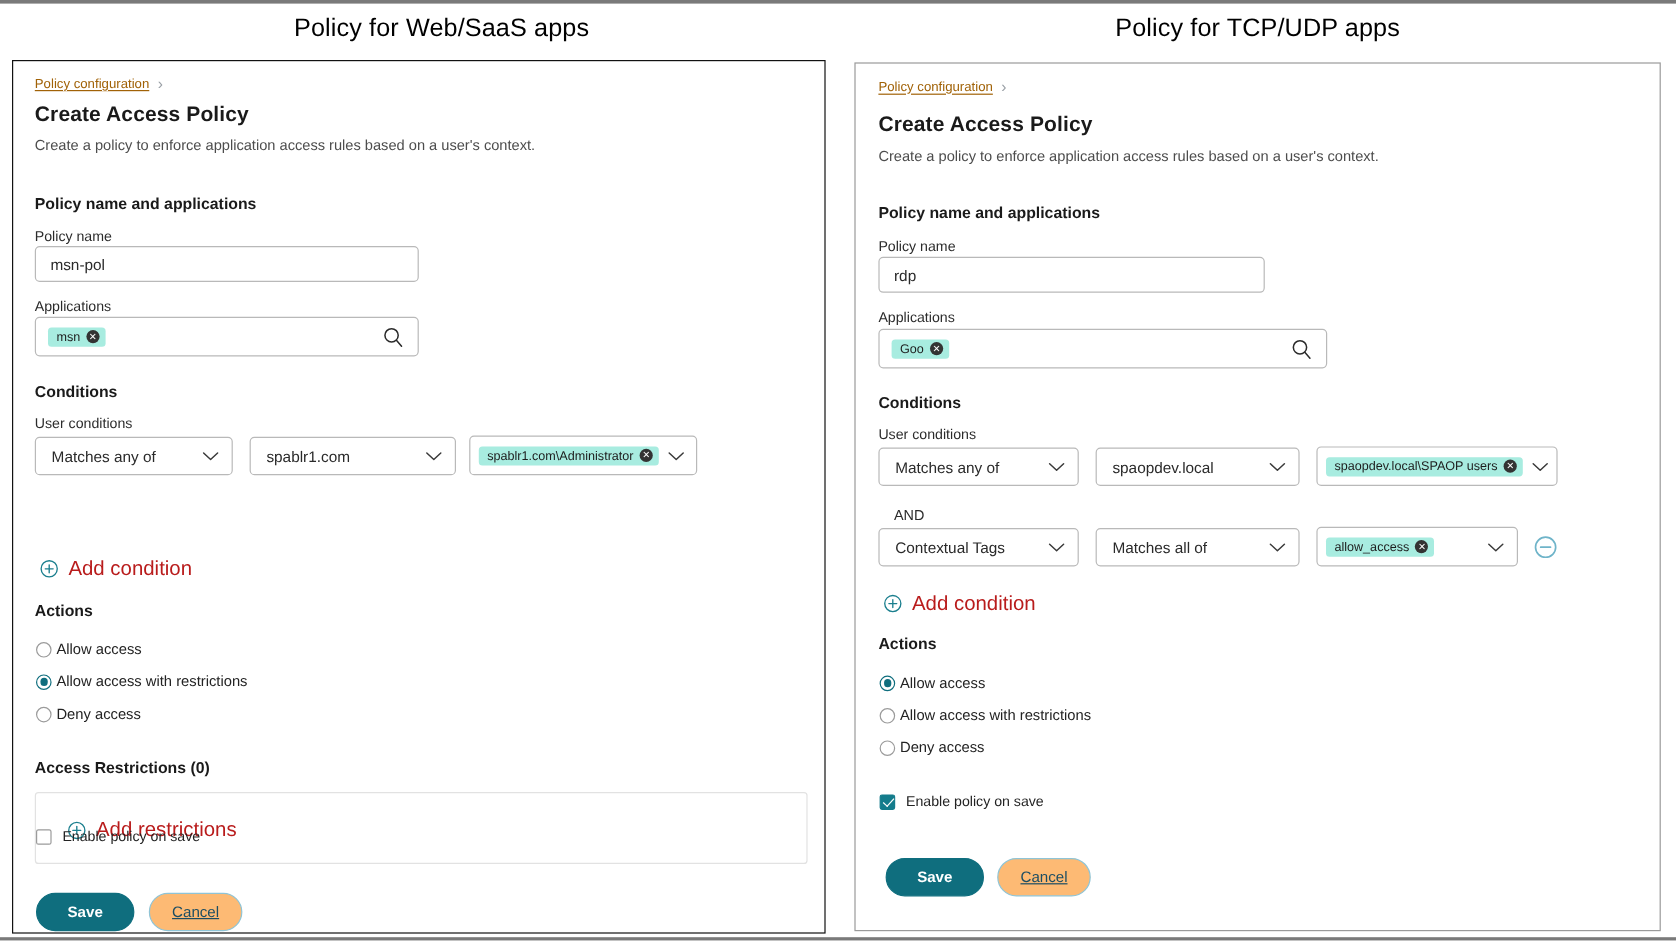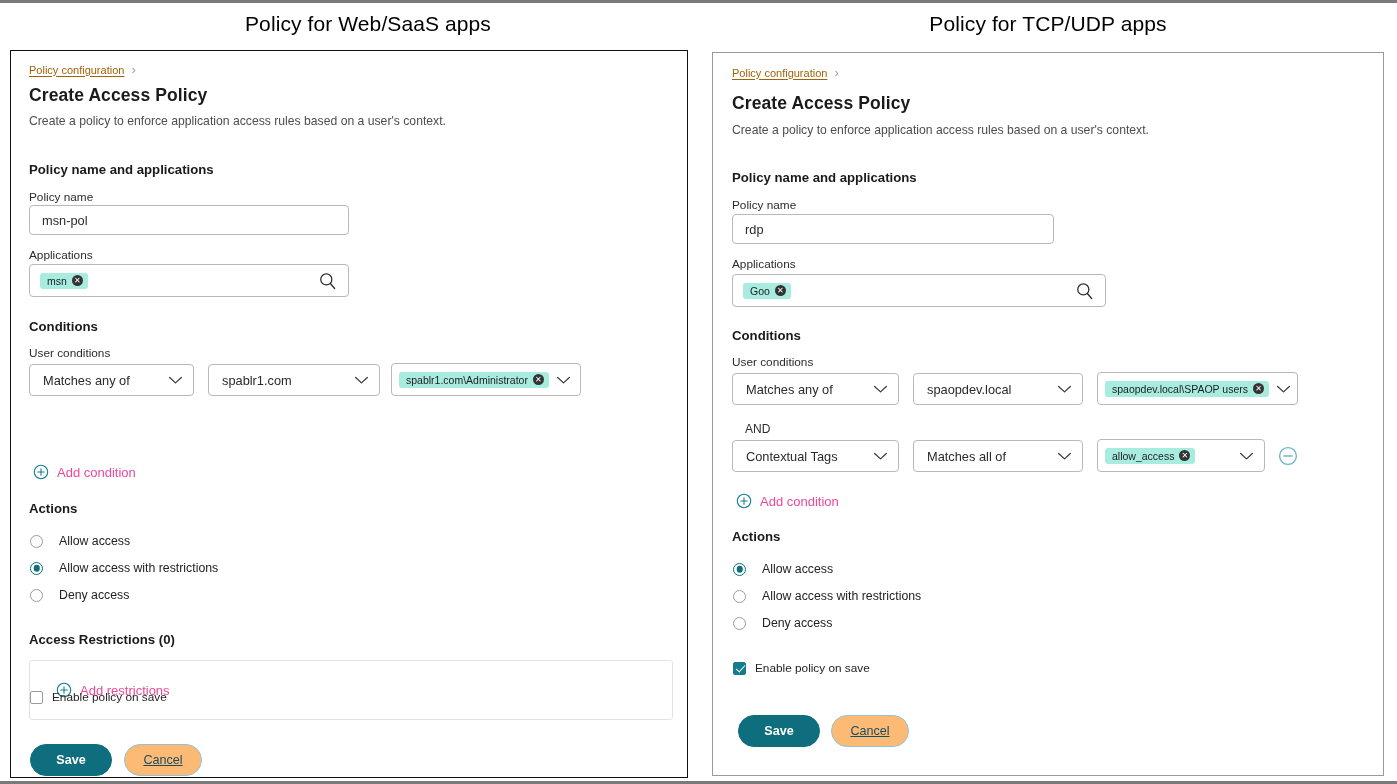--- a/index.html
+++ b/index.html
@@ -150,28 +150,28 @@
   .sel.chipsel { padding-left: 7px; }
   .sel .cv { display: flex; align-items: center; }
   .caret {
     width: 17px; height: 10px; flex: none; margin-left: 6px;
   }
 
   
   .iconlink {
     position: absolute;
     display: flex; align-items: center; gap: 8px;
-    color: #ec4899; font-size: 13px; cursor: pointer;
+    color: #b91c1c; font-size: 17px; cursor: pointer;
   }
   .circ { width: 16px; height: 16px; flex: none; }
 
   
   .radio-row {
     position: absolute;
-    display: flex; align-items: center; gap: 16px;
+    display: flex; align-items: center; gap: 4px;
     cursor: pointer;
     justify-content: flex-end;
   }
   .radio {
     width: 13px; height: 13px; border-radius: 50%;
     border: 1.4px solid #9b9b9b; background: #fff;
     flex: none; position: relative;
   }
   .radio.on { border-color: #0f6e7e; border-width: 1.6px; }
   .radio.on::after {

